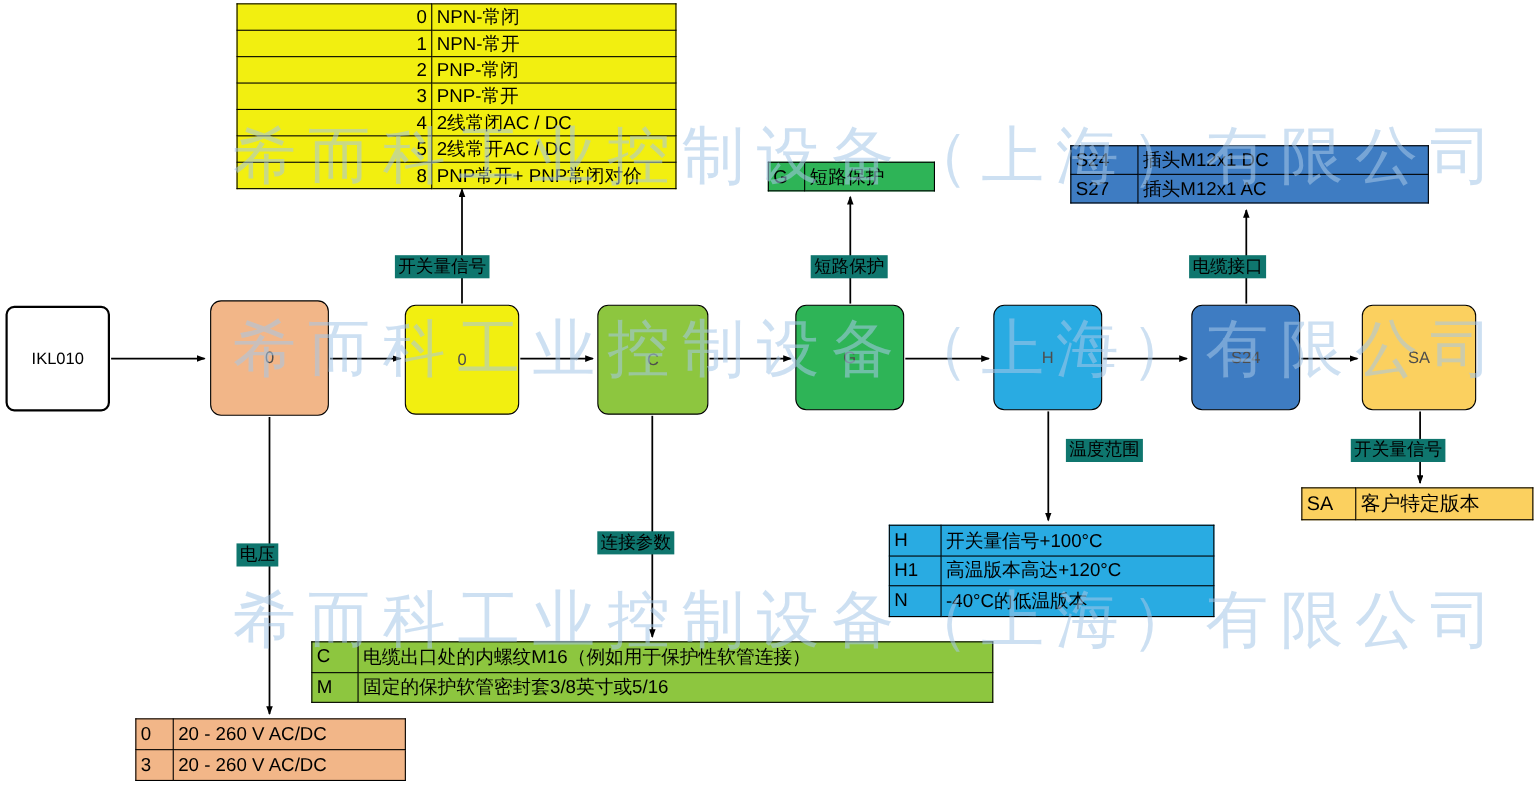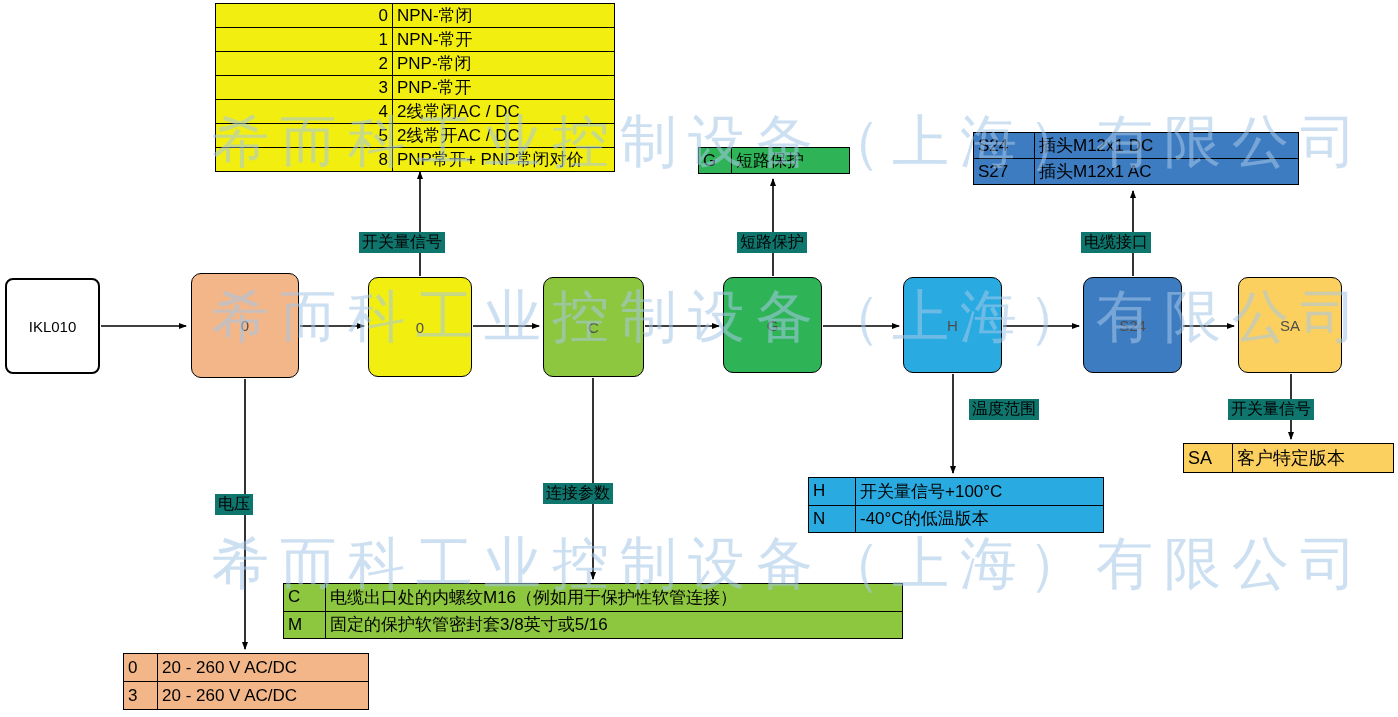--- a/index.html
+++ b/index.html
@@ -179,20 +179,24 @@
   </tbody>
     </table>
 
   <table class="tbl tbl-temp bg-cyan">
     <tbody>
         <tr>
           <td class="code">H</td>
           <td>开关量信号+100°C</td>
         </tr>
     <tr>
+          <td class="code">H1</td>
+          <td>高温版本高达+120°C</td>
+        </tr>
+    <tr>
           <td class="code">N</td>
           <td>-40°C的低温版本</td>
         </tr>
   </tbody>
     </table>
 
   <table class="tbl tbl-conn bg-lgreen">
     <tbody>
         <tr>
           <td class="code">C</td>

